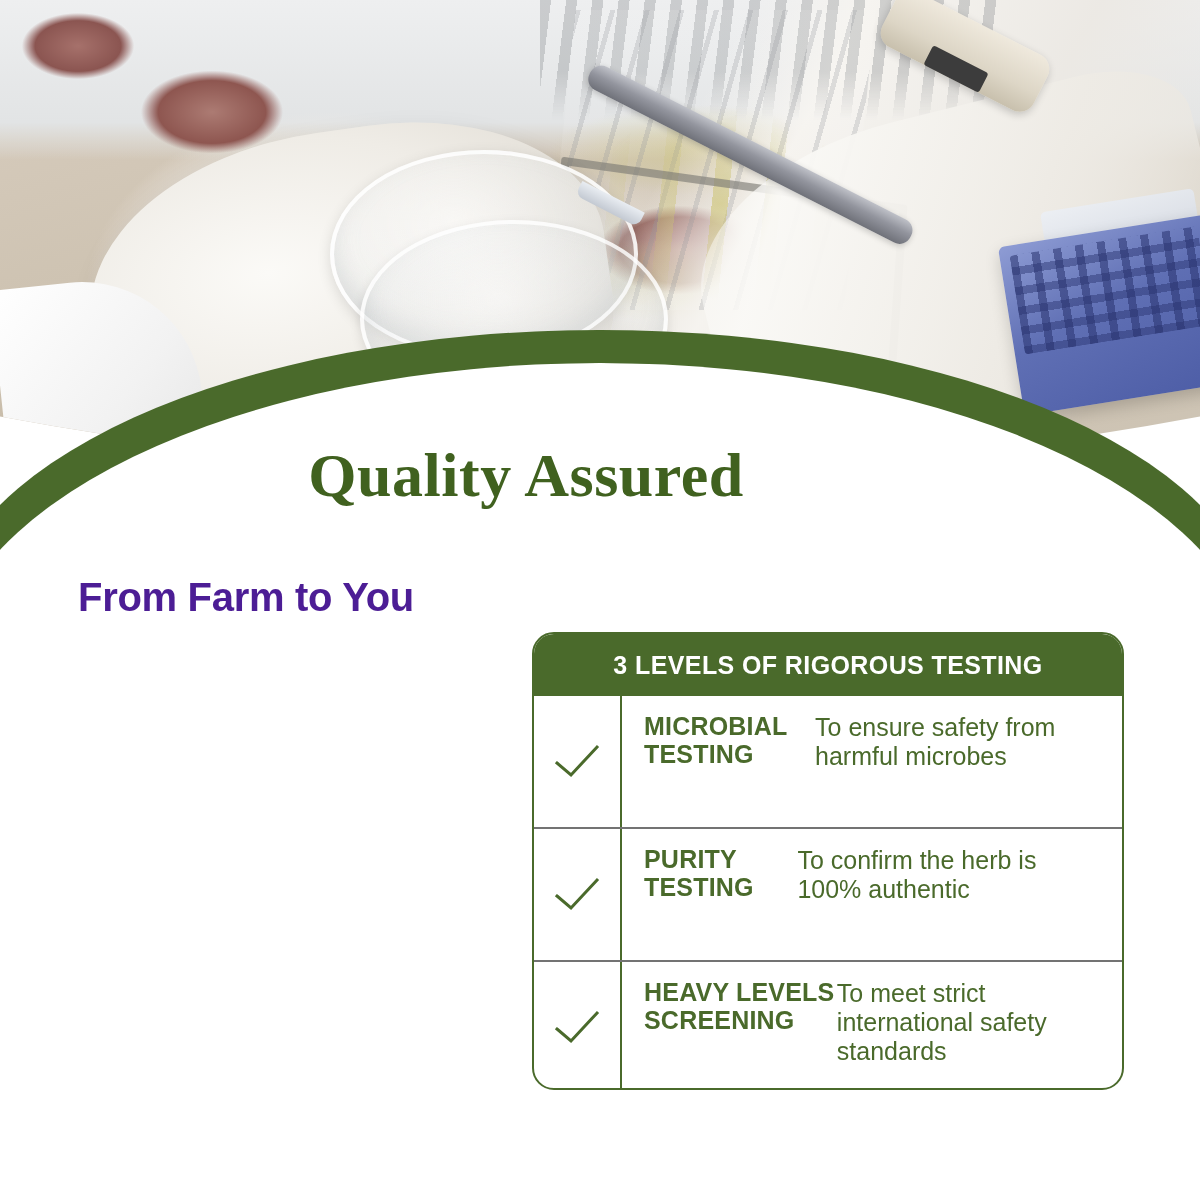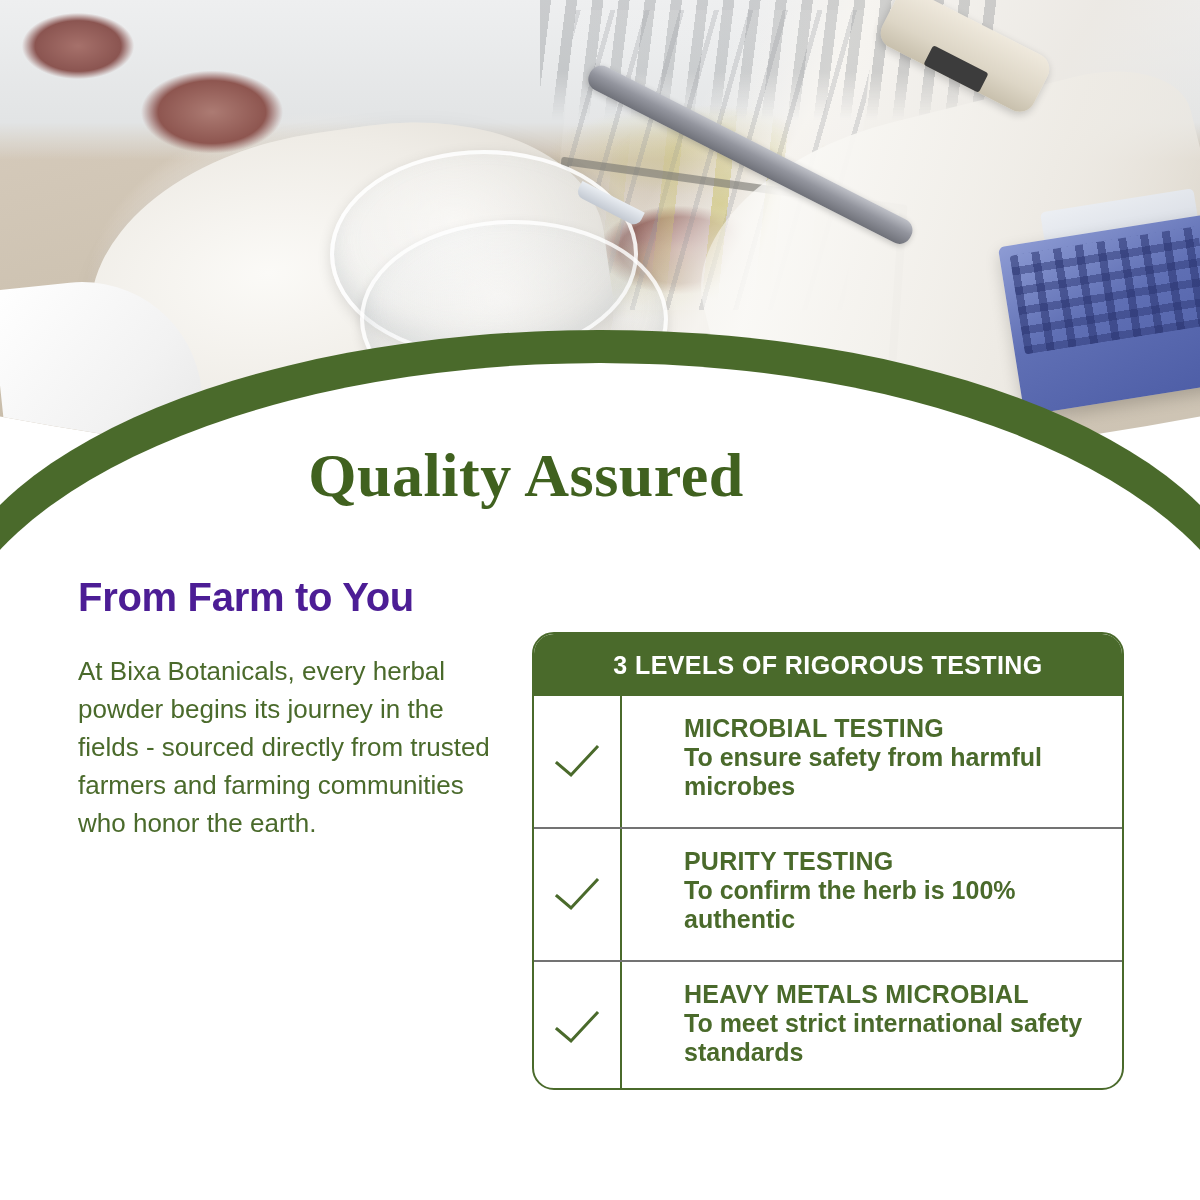--- a/index.html
+++ b/index.html
@@ -210,27 +210,27 @@
   .row{
     display:flex;align-items:stretch;border-top:2px solid #737373;min-height:131px;
   }
   .row:first-child{border-top:none;}
   .tick-cell{
     width:86px;flex:0 0 86px;border-right:2px solid #4a6a2b;
     display:flex;align-items:center;justify-content:center;
   }
   .tick{display:block;}
   .row-body{
-    flex:1;padding:16px 18px 24px 22px;display:flex;flex-direction:column;justify-content:center;margin-left:40px;
+    flex:1;padding:16px 18px 24px 22px;display:flex;flex-direction:row;justify-content:center;
   }
   .row-title{
     font-size:25px;font-weight:bold;color:#4a6a2b;letter-spacing:.2px;line-height:1.12;
   }
   .row-desc{
-    font-size:25px;font-weight:bold;color:#4a6a2b;line-height:1.16;margin-top:1px;
+    font-size:25px;font-weight:normal;color:#4a6a2b;line-height:1.16;margin-top:1px;
   }
 </style>
 </head>
 <body>
 
 <div class="page">
 
   <div class="hero">
     <div class="hero-clip">
       <div class="photo"></div>
@@ -252,21 +252,20 @@
     </div>
   </div>
 
   <div class="band"></div>
   <div class="band-inner"></div>
 
   <div class="title">Quality Assured</div>
 
   <div class="left">
     <h2 class="subhead">From Farm to You</h2>
-    <p class="para">At Bixa Botanicals, every herbal powder begins its journey in the fields - sourced directly from trusted farmers and farming communities who honor the earth.</p>
   </div>
 
   <div class="card">
     <div class="card-head">
       <span>3 LEVELS OF RIGOROUS TESTING</span>
     </div>
     <div class="rows">
 
       <div class="row">
         <div class="tick-cell">
@@ -292,21 +291,21 @@
         </div>
       </div>
 
       <div class="row">
         <div class="tick-cell">
           <svg class="tick" width="48" height="40" viewBox="0 0 48 40" fill="none">
             <path d="M4 21 L18 33 L44 5" stroke="#4a6a2b" stroke-width="3" fill="none" stroke-linecap="square"></path>
           </svg>
         </div>
         <div class="row-body">
-          <div class="row-title">HEAVY METALS MICROBIAL</div>
+          <div class="row-title">HEAVY LEVELS SCREENING</div>
           <div class="row-desc">To meet strict international safety standards</div>
         </div>
       </div>
 
     </div>
   </div>
 
 </div>
 
 </body></html>

